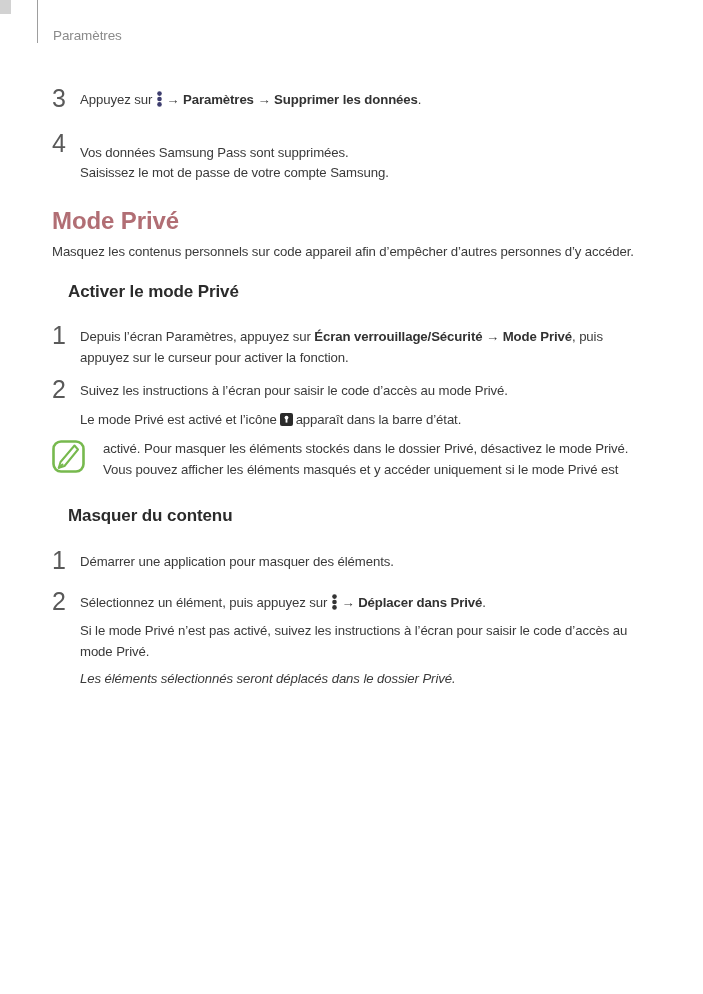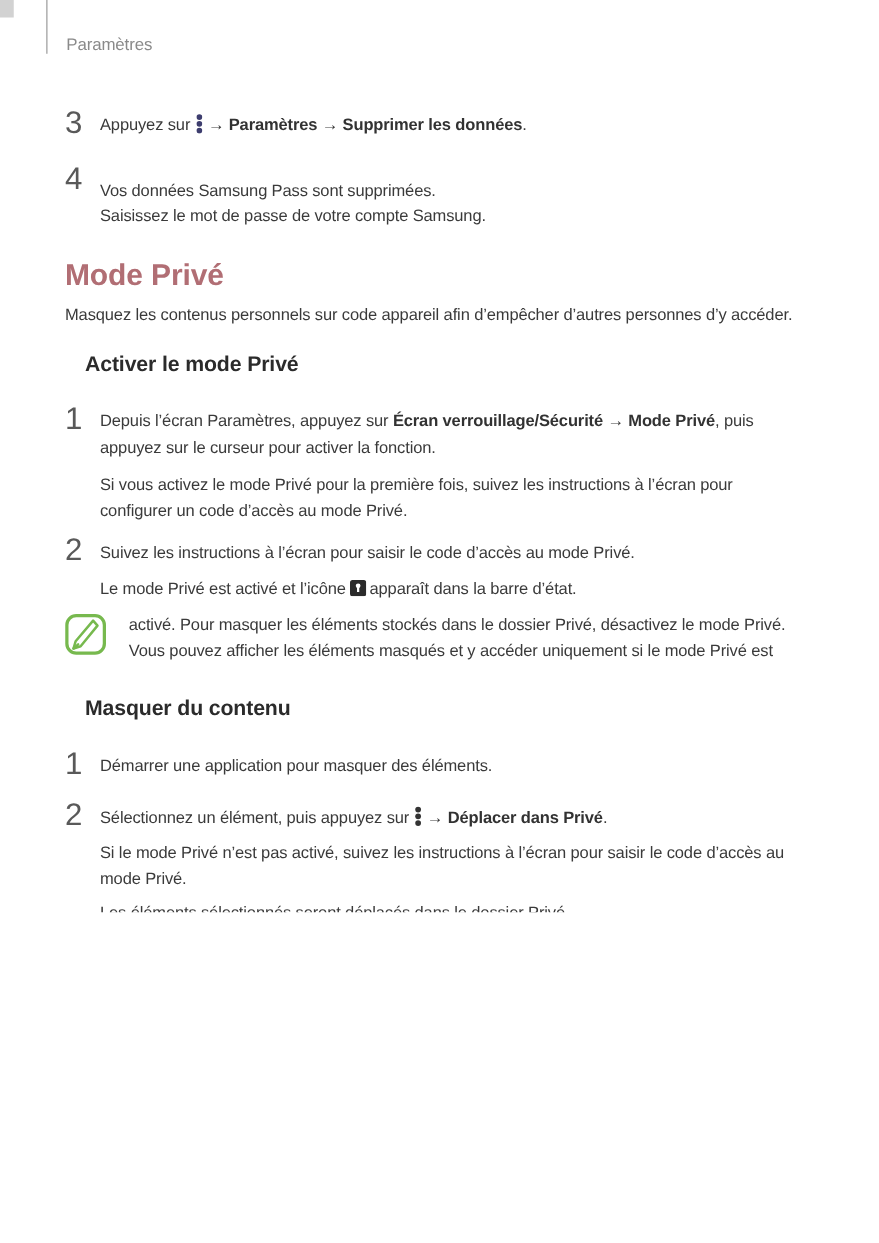--- a/index.html
+++ b/index.html
@@ -74,24 +74,20 @@
     <h1 class="h1">Mode Privé</h1>
     <div class="ln intro">Masquez les contenus personnels sur code appareil afin d’empêcher d’autres personnes d’y accéder.</div>
 
     <h2 class="h2 activer">Activer le mode Privé</h2>
 
     <div class="step step-a1">
       <div class="step-num">1</div>
       <div class="step-body">
         <div class="ln"><span>Depuis l’écran Paramètres, appuyez sur </span><span class="b">Écran verrouillage/Sécurité</span><span> → </span><span class="b">Mode Privé</span><span>, puis</span></div>
         <div class="ln">appuyez sur le curseur pour activer la fonction.</div>
-        <div class="para">
-          <div class="ln">Si vous activez le mode Privé pour la première fois, suivez les instructions à l’écran pour</div>
-          <div class="ln">configurer un code d’accès au mode Privé.</div>
-        </div>
       </div>
     </div>
 
     <div class="step step-a2">
       <div class="step-num">2</div>
       <div class="step-body">
         <div class="ln">Suivez les instructions à l’écran pour saisir le code d’accès au mode Privé.</div>
         <div class="ln sub"><span>Le mode Privé est activé et l’icône</span><span class="priv-icon"><svg width="13" height="13" viewBox="0 0 13 13">
                 <rect x="0" y="0" width="13" height="13" rx="2" fill="#2b2b2b"></rect>
                 <circle cx="6.5" cy="4.6" r="1.9" fill="#ffffff"></circle>
@@ -128,21 +124,21 @@
       <div class="step-body">
         <div class="ln"><span>Sélectionnez un élément, puis appuyez sur </span><span class="dots-icon"><svg width="5" height="16" viewBox="0 0 5 16">
                 <circle cx="2.5" cy="2.6" r="2.3" fill="#333333"></circle>
                 <circle cx="2.5" cy="8" r="2.3" fill="#333333"></circle>
                 <circle cx="2.5" cy="13.4" r="2.3" fill="#333333"></circle>
               </svg></span><span> → </span><span class="b">Déplacer dans Privé</span><span>.</span></div>
         <div class="sub">
           <div class="ln">Si le mode Privé n’est pas activé, suivez les instructions à l’écran pour saisir le code d’accès au</div>
           <div class="ln">mode Privé.</div>
         </div>
-        <div class="ln" style="margin-top:7px;">Les éléments sélectionnés seront déplacés dans le dossier Privé.</div>
+        <div class="ln" style="margin-top:7px;font-style:italic;">Les éléments sélectionnés seront déplacés dans le dossier Privé.</div>
       </div>
     </div>
 
   </div>
 
   <div class="page-number">163</div>
 
 </div>
 
 </body></html>

